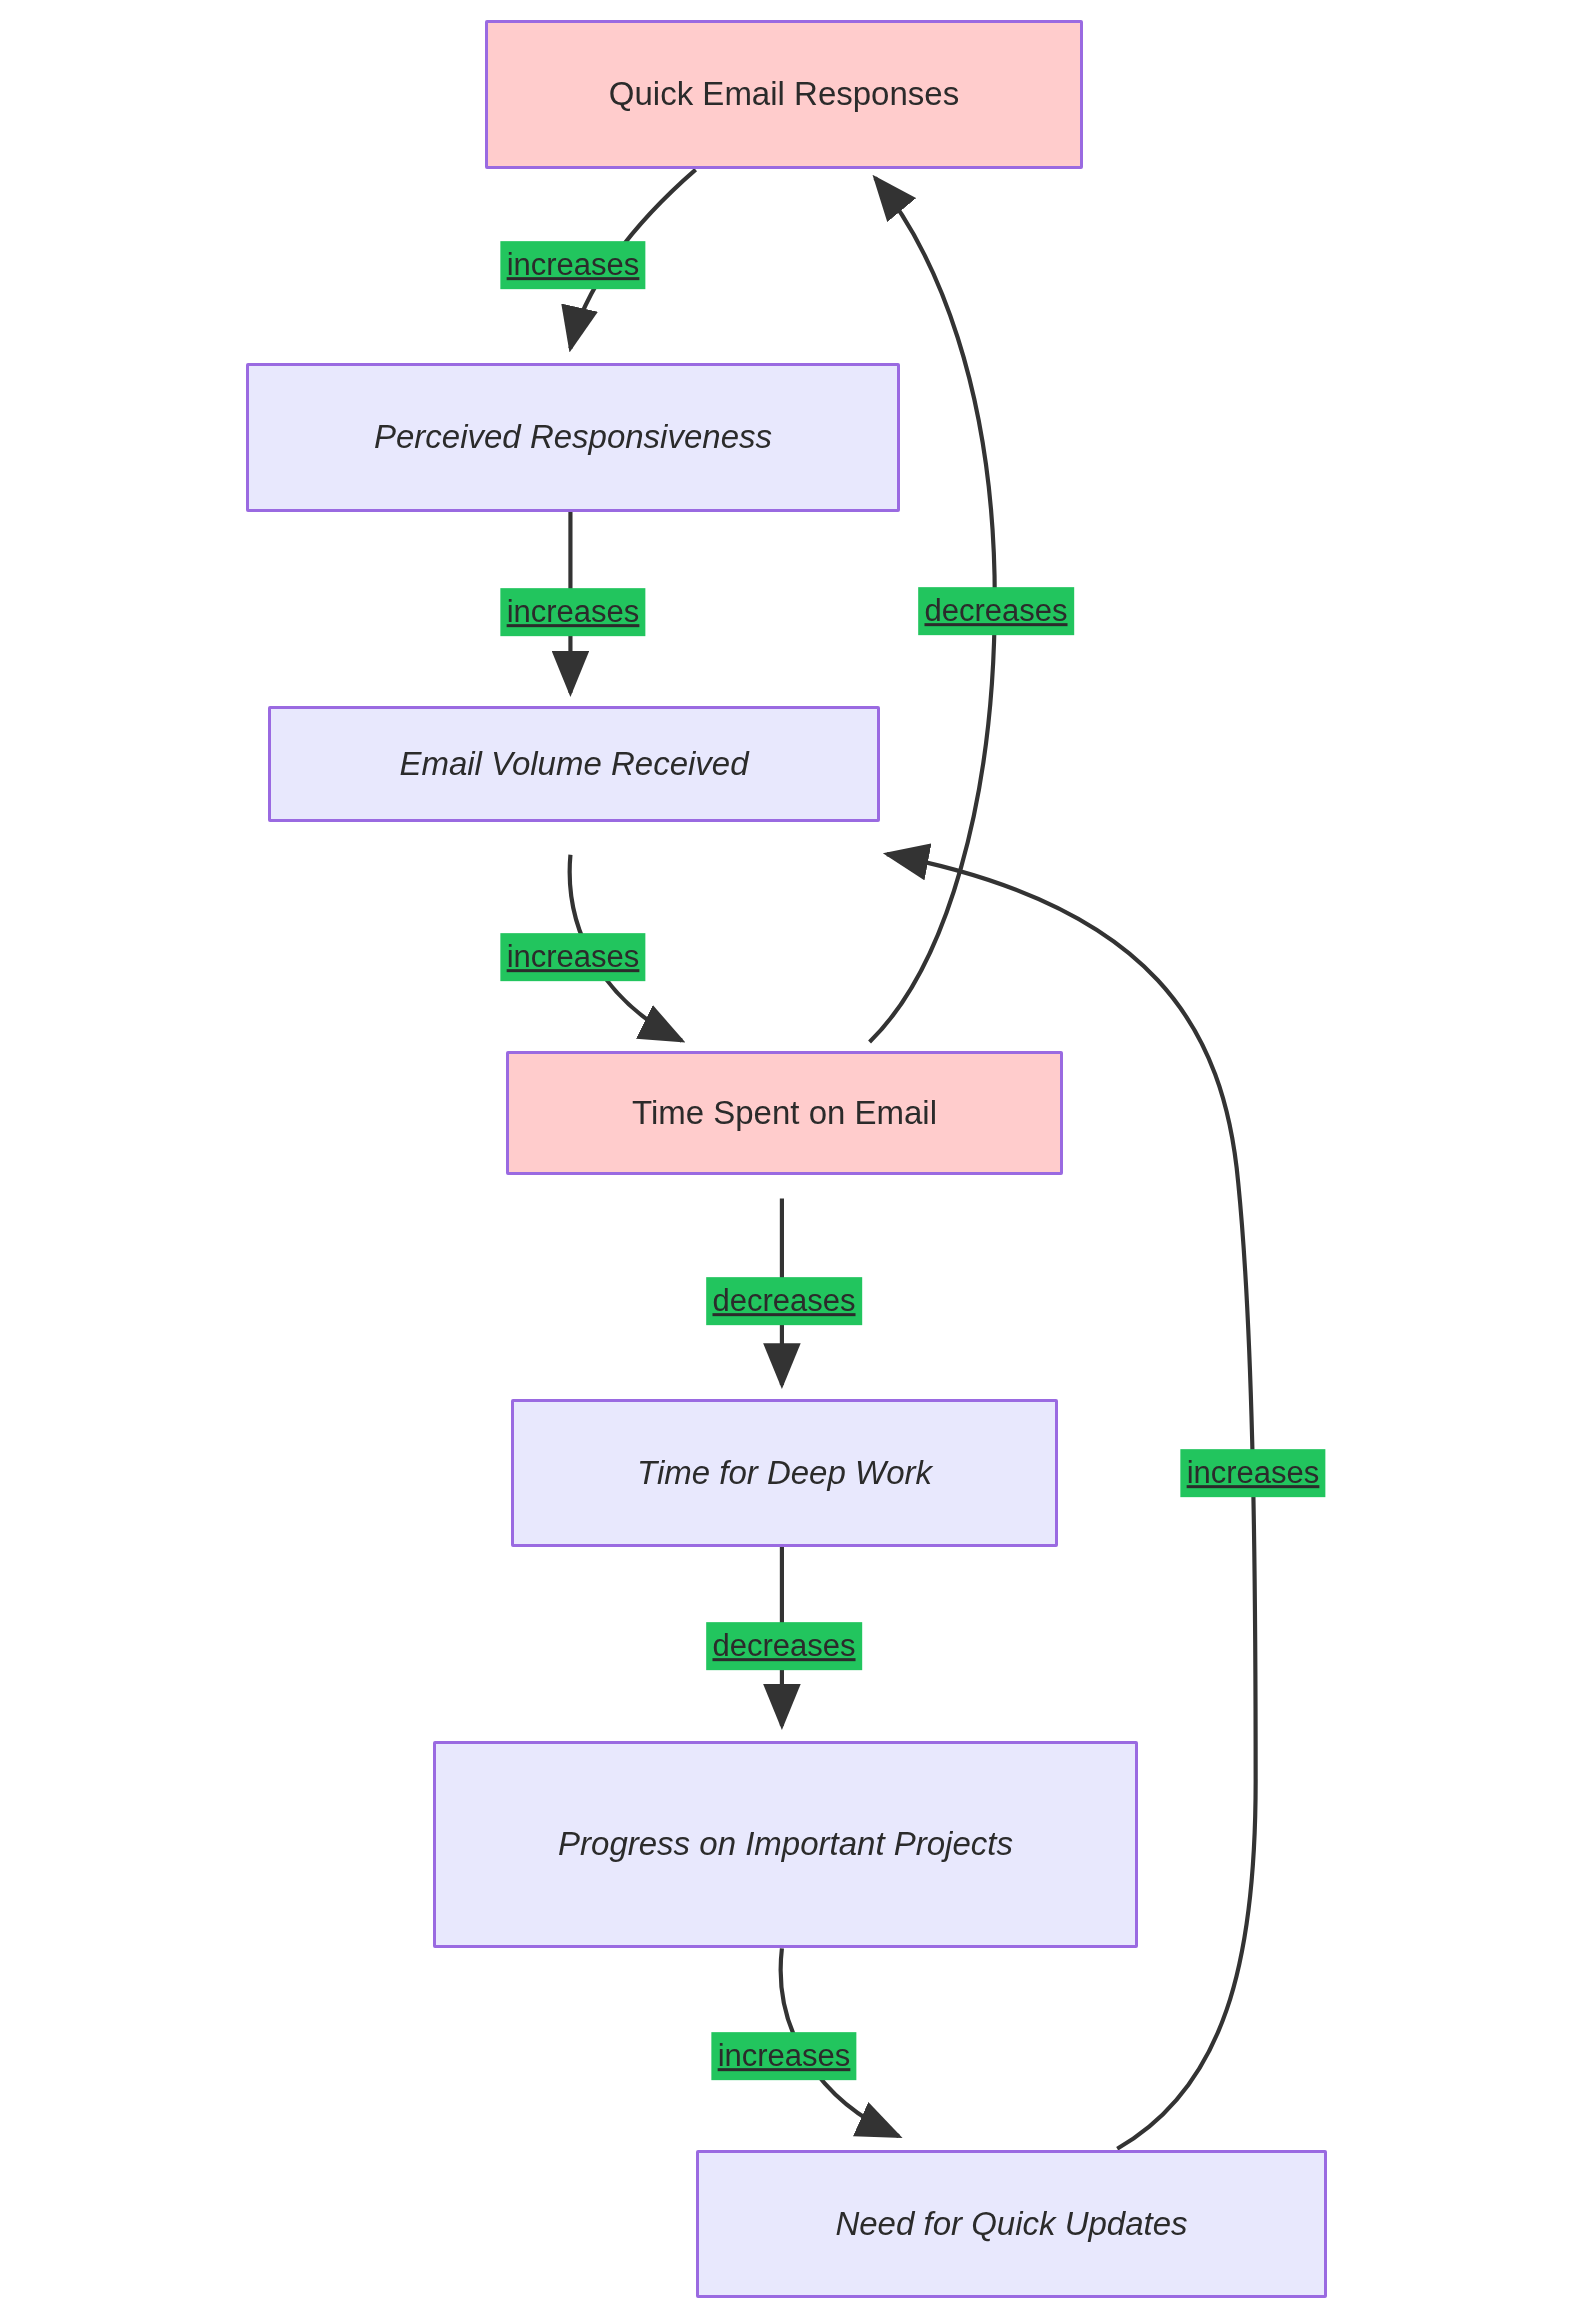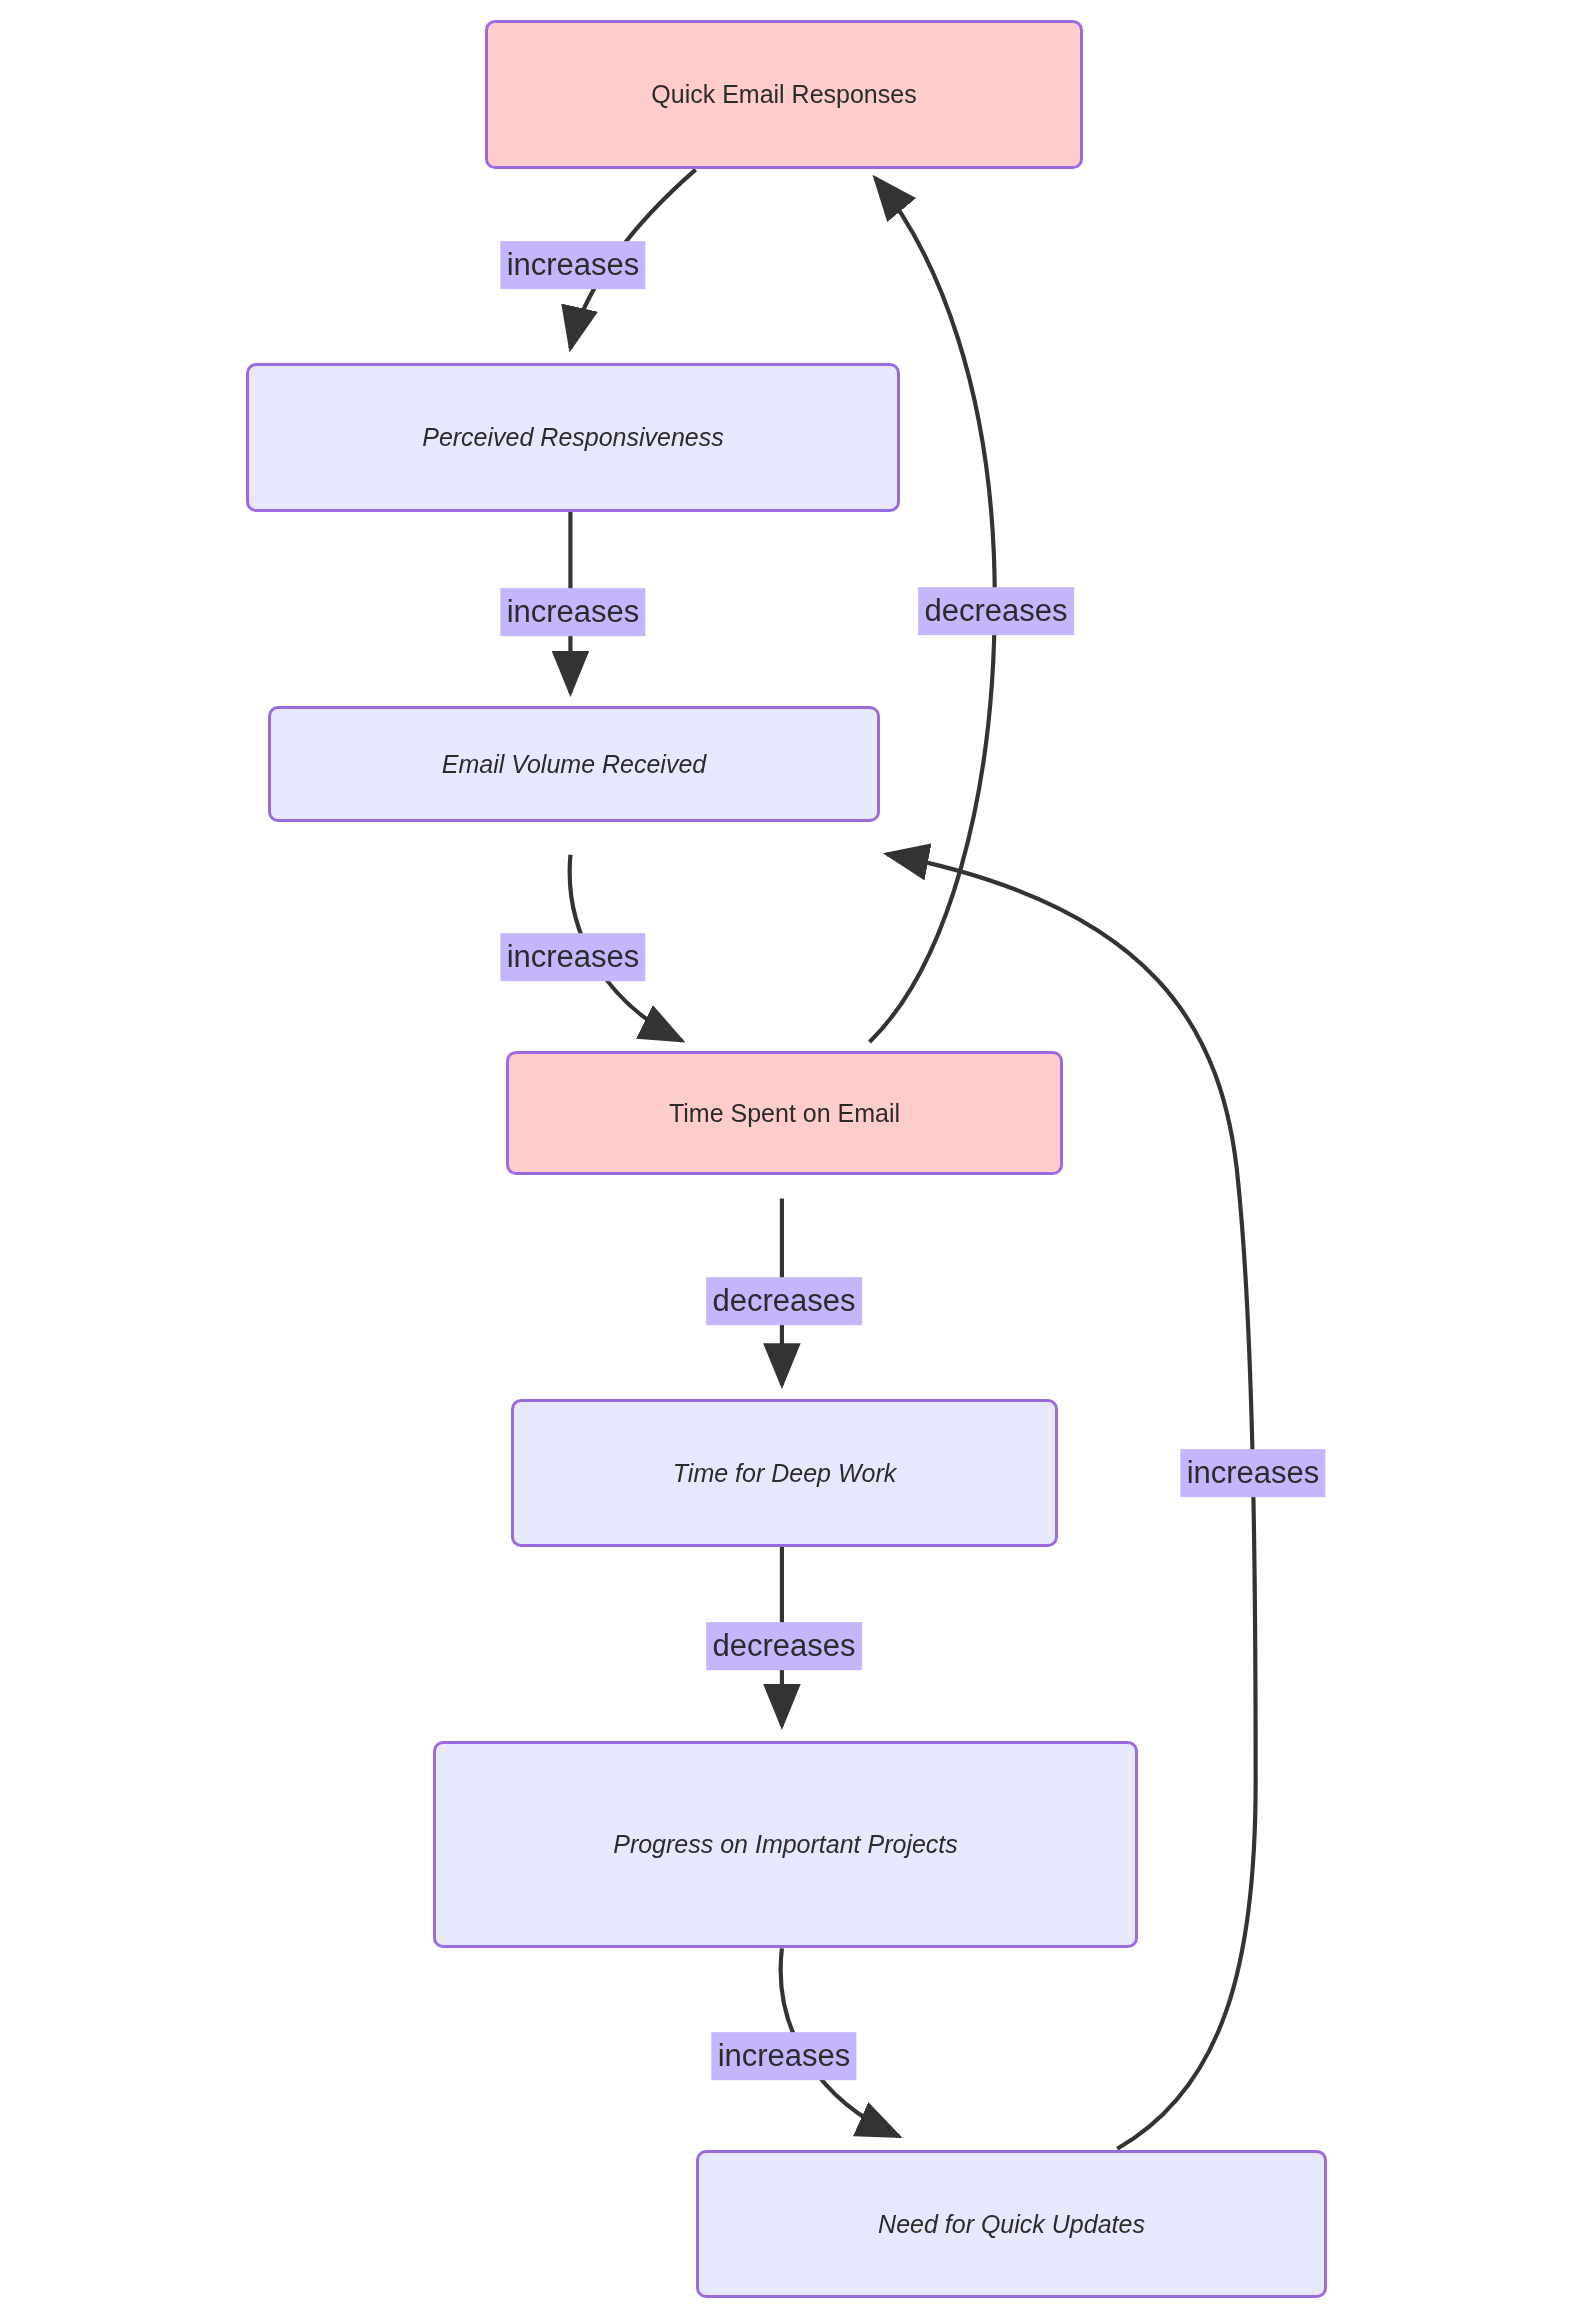--- a/index.html
+++ b/index.html
@@ -23,44 +23,45 @@
     left: 0;
     top: 0;
     width: 1584px;
     height: 2319px;
     pointer-events: none;
   }
   .node {
     position: absolute;
     box-sizing: border-box;
     border: 3.5px solid #9a6ae1;
-    border-radius: 10px;
+    border-radius: 2px;
     display: flex;
     align-items: center;
     justify-content: center;
     text-align: center;
     color: #2b2b2b;
-    font-size: 25px;
+    font-size: 33px;
     line-height: 1.22;
     font-family: "Liberation Sans", sans-serif;
     padding: 2.8px 18px;
   }
   .node.fill-pink { background: #ffcccc; }
   .node.fill-lav  { background: #e8e8fd; font-style: italic; }
   .edge-label {
     position: absolute;
-    background: #c4b5fd;
+    background: #22c55e;
     color: #2b2b2b;
     font-size: 31px;
     line-height: 1.0;
     font-family: "Liberation Sans", sans-serif;
     padding: 7.7px 6.3px 9px 6.3px;
     white-space: nowrap;
     box-sizing: border-box;
     transform: translate(-50%, -50%);
+    text-decoration: underline;
   }
 </style>
 </head>
 <body>
 
 <div id="canvas">
 
   <svg id="edge-layer" viewBox="0 0 2277 3332" width="1584" height="2319" xmlns="http://www.w3.org/2000/svg">
     <defs>
       <marker id="arrow" markerWidth="11" markerHeight="9" refX="10" refY="4.5" orient="auto" markerUnits="strokeWidth">

